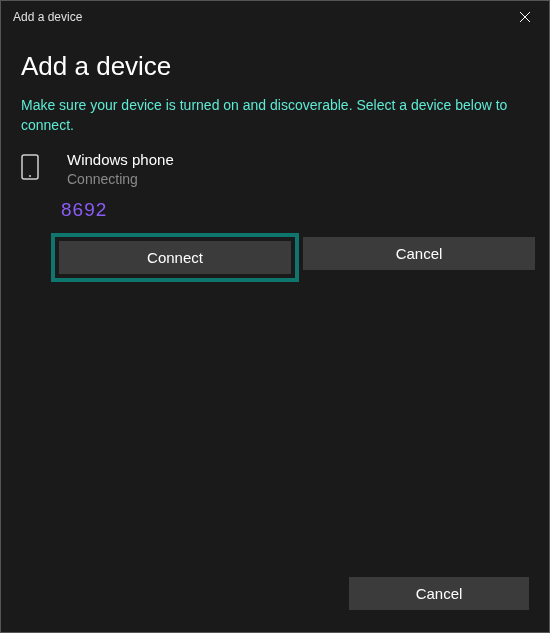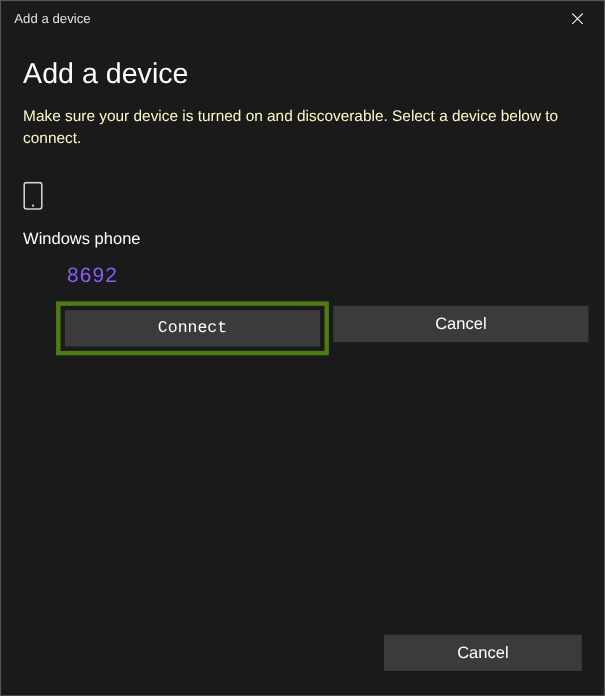--- a/index.html
+++ b/index.html
@@ -44,29 +44,28 @@
       flex-direction: column;
     }
     .page-title {
       font-size: 26px;
       font-weight: 300;
       color: #ffffff;
       margin-bottom: 14px;
     }
     .page-subtitle {
       font-size: 14px;
-      color: #fef9c3;
+      color: #5eead4;
       line-height: 1.4;
-      margin-bottom: 28px;
+      margin-bottom: 15px;
     }
     .device-row {
       display: flex;
-      align-items: flex-start;
-      gap: 12px;
-      flex-direction: column;
+      align-items: center;
+      gap: 28px;
     }
     .device-icon {
       flex-shrink: 0;
       margin-top: 2px;
     }
     .device-info {
       flex: 1;
     }
     .device-name {
       font-size: 15px;
@@ -122,24 +121,23 @@
       color: #ffffff;
       border: none;
       font-size: 15px;
       font-family: inherit;
       cursor: pointer;
       display: flex;
       align-items: center;
       justify-content: center;
     }
     .highlight-box {
-      border: 4px solid #4d7c0f;
+      border: 4px solid #0f766e;
       padding: 4px;
       flex: 1;
-      font-family: Liberation Mono, monospace;
     }
     .highlight-box .btn {
       width: 100%;
     }
     .cancel-wrapper {
       flex: 1;
       padding: 4px 0;
       display: flex;
     }
     .footer {
@@ -171,20 +169,21 @@
 
   <div class="device-row">
     <div class="device-icon">
       <svg width="18" height="26" viewBox="0 0 18 26">
         <rect x="1" y="1" width="16" height="24" rx="2" fill="none" stroke="#d0d0d0" stroke-width="1.5"></rect>
         <circle cx="9" cy="22" r="1" fill="#d0d0d0"></circle>
       </svg>
     </div>
     <div class="device-info">
       <div class="device-name">Windows phone</div>
+      <div class="device-status">Connecting</div>
     </div>
   </div>
 
 
   <div class="pin-value">8692</div>
 
   <div class="action-buttons">
     <div class="highlight-box">
       <button class="btn">Connect</button>
     </div>

